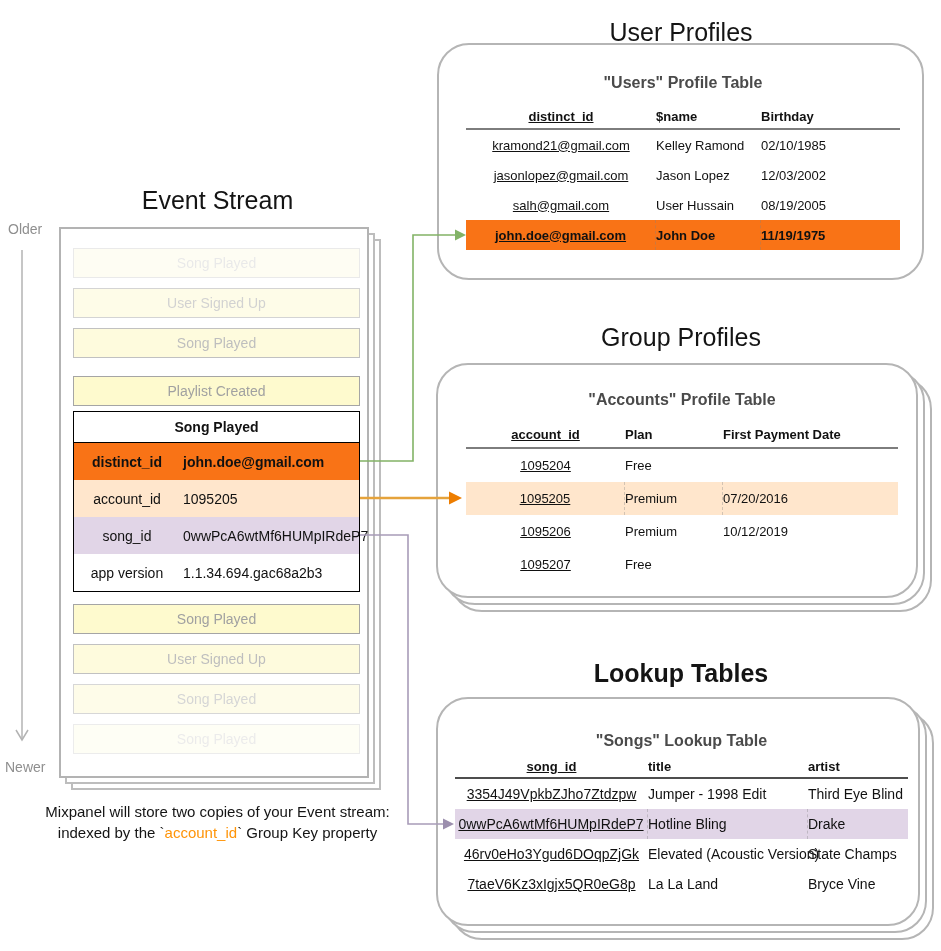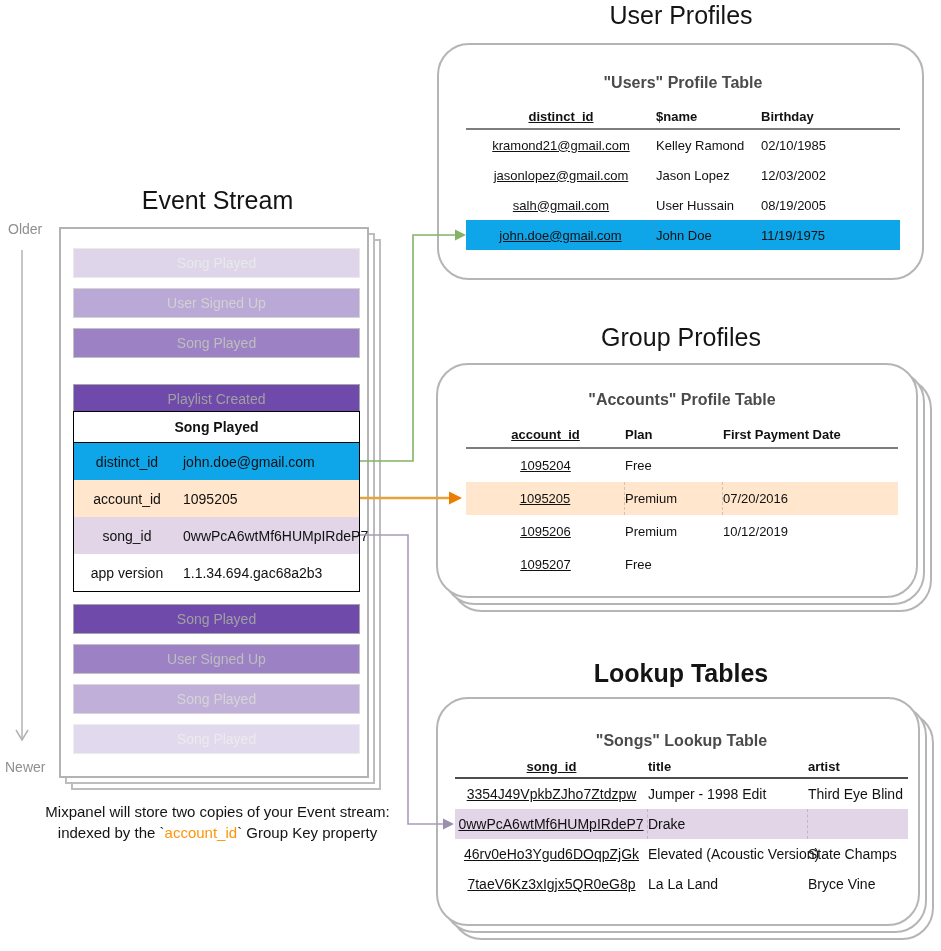--- a/index.html
+++ b/index.html
@@ -11,29 +11,29 @@
   .big-title { position:absolute; font-size:25px; font-weight:400; color:#141414; text-align:center; white-space:nowrap; }
 
   
   .axis-label { position:absolute; font-size:14px; color:#8f8f8f; }
 
   
   .es-layer { position:absolute; background:#fff; border:2px solid #bdbdbd; }
   .es-box   { position:absolute; left:59px; top:227px; width:310px; height:551px; background:#fff; border:2px solid #b3b3b3; }
 
   .evt { position:absolute; left:73px; width:287px; height:30px; border:1.5px solid #8f8f8f;
-         display:flex; align-items:center; justify-content:center; font-size:14px; color:#8a8a8a; background:#4c1d95; }
+         display:flex; align-items:center; justify-content:center; font-size:14px; color:#8a8a8a; background:#fef9c3; }
 
   .exp { position:absolute; left:73px; top:411px; width:287px; border:1.5px solid #000; background:#fff; }
   .exp-h { height:31px; border-bottom:1.5px solid #000; display:flex; align-items:center; justify-content:center;
            font-size:14px; font-weight:bold; color:#111; background:#fff; }
   .exp-r { height:37px; display:flex; align-items:center; font-size:14px; color:#111; }
   .exp-k { width:106px; text-align:center; flex:0 0 auto; }
   .exp-v { padding-left:3px; white-space:nowrap; }
-  .hl-green  { background:#0ea5e9; }
+  .hl-green  { background:#f97316;font-weight:bold; }
   .hl-orange { background:#ffe6cc; }
   .hl-purple { background:#e1d5e7; }
 
   
   .card { position:absolute; background:#fff; border:2px solid #b5b5b5; border-radius:32px; }
 
   .tbl-title { position:absolute; font-size:16px; font-weight:bold; color:#4a4a4a; text-align:center; white-space:nowrap; }
 
   .tbl { position:absolute; font-size:13px; color:#111; }
   .tr  { display:grid; align-items:center; }
@@ -64,41 +64,41 @@
 
   
   .arrows { position:absolute; left:0; top:0; width:941px; height:951px; pointer-events:none; }
 </style>
 </head>
 <body>
 
 <div class="canvas">
 
   <div class="big-title" style="left:60px;top:186px;width:315px;">Event Stream</div>
-  <div class="big-title" style="left:430px;top:1px;width:502px;">User Profiles</div>
+  <div class="big-title" style="left:430px;top:18px;width:502px;">User Profiles</div>
   <div class="big-title" style="left:430px;top:323px;width:502px;">Group Profiles</div>
   <div class="big-title" style="left:430px;top:659px;width:502px;font-weight:bold;">Lookup Tables</div>
 
   <div class="axis-label" style="left:8px;top:221px;">Older</div>
   <div class="axis-label" style="left:5px;top:759px;">Newer</div>
 
   <div class="es-layer" style="left:71px;top:239px;width:310px;height:551px;"></div>
   <div class="es-layer" style="left:65px;top:233px;width:310px;height:551px;"></div>
   <div class="es-box"></div>
 
   <div class="evt" style="top:248px;opacity:.18;">
       <span>Song Played</span>
     </div>
   <div class="evt" style="top:288px;opacity:.38;">
       <span>User Signed Up</span>
     </div>
   <div class="evt" style="top:328px;opacity:.55;">
       <span>Song Played</span>
     </div>
-  <div class="evt" style="top:384px;opacity:.8;">
+  <div class="evt" style="top:376px;opacity:.8;">
       <span>Playlist Created</span>
     </div>
 
   <div class="exp">
     <div class="exp-h">
         <span>Song Played</span>
       </div>
     <div class="exp-r hl-green">
       <span class="exp-k">distinct_id</span>
       <span class="exp-v">john.doe@gmail.com</span>
@@ -205,20 +205,21 @@
       <span class="cell">artist</span>
     </div>
     <div class="sep"></div>
     <div class="tr">
       <span class="cell c-center u">3354J49VpkbZJho7Ztdzpw</span>
       <span class="cell">Jumper - 1998 Edit</span>
       <span class="cell">Third Eye Blind</span>
     </div>
     <div class="tr hlrow hl-purple">
       <span class="cell c-center u">0wwPcA6wtMf6HUMpIRdeP7</span>
+      <span class="cell">Hotline Bling</span>
       <span class="cell">Drake</span>
     </div>
     <div class="tr">
       <span class="cell c-center u">46rv0eHo3Ygud6DOqpZjGk</span>
       <span class="cell">Elevated (Acoustic Version)</span>
       <span class="cell">State Champs</span>
     </div>
     <div class="tr">
       <span class="cell c-center u">7taeV6Kz3xIgjx5QR0eG8p</span>
       <span class="cell">La La Land</span>

